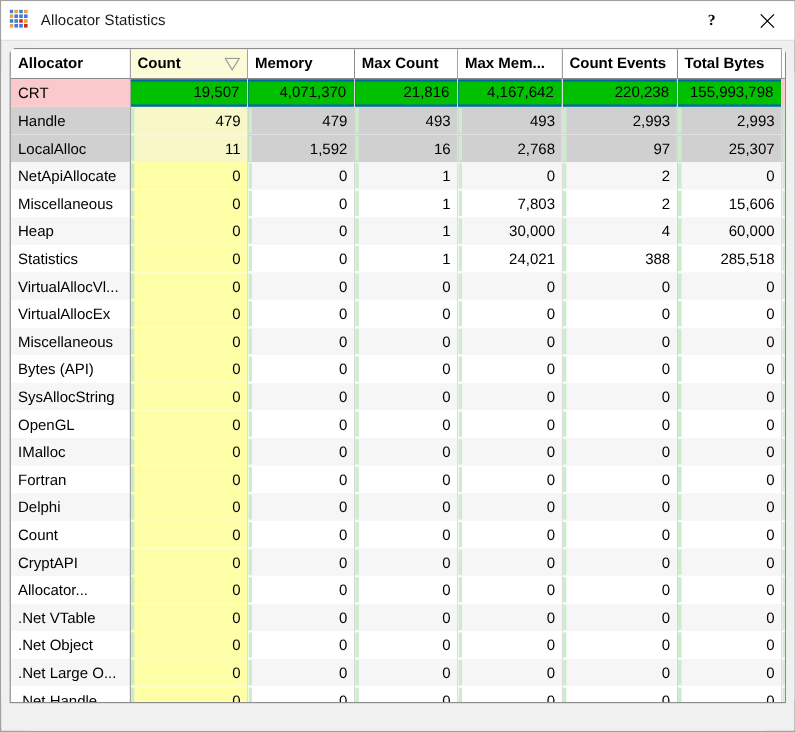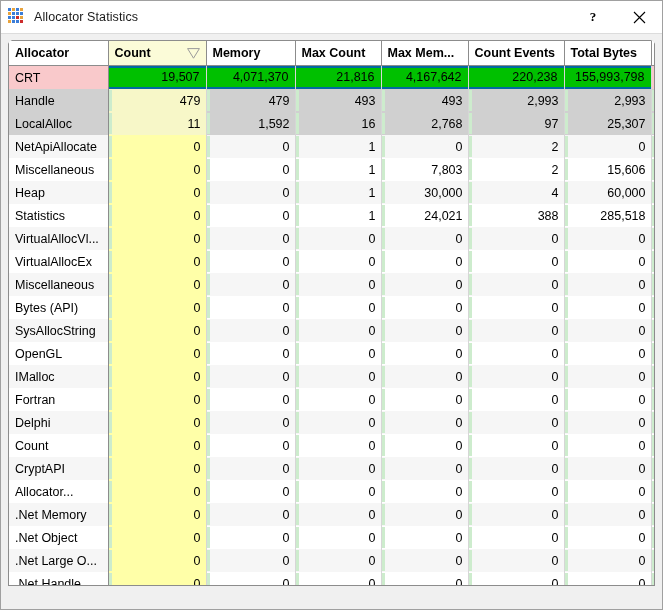--- a/index.html
+++ b/index.html
@@ -517,21 +517,21 @@
               <td class="name">Allocator...</td>
               <td class="num sortcol">0</td>
               <td class="num">0</td>
               <td class="num">0</td>
               <td class="num">0</td>
               <td class="num">0</td>
               <td class="num">0</td>
               <td class="num lastcol"></td>
             </tr>
             <tr class="r-alt">
-              <td class="name">.Net Memory</td>
+              <td class="name">.Net VTable</td>
               <td class="num sortcol">0</td>
               <td class="num">0</td>
               <td class="num">0</td>
               <td class="num">0</td>
               <td class="num">0</td>
               <td class="num">0</td>
               <td class="num lastcol"></td>
             </tr>
             <tr class="r-white">
               <td class="name">.Net Object</td>

